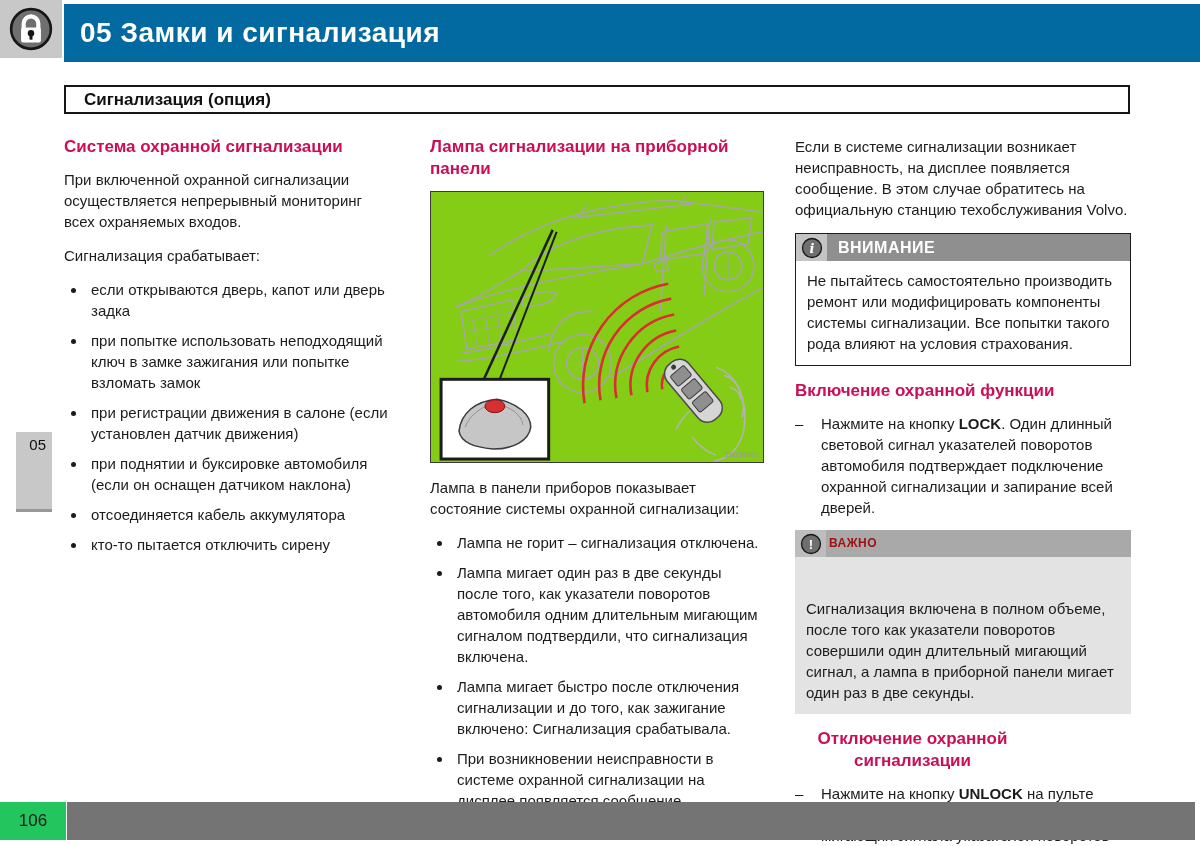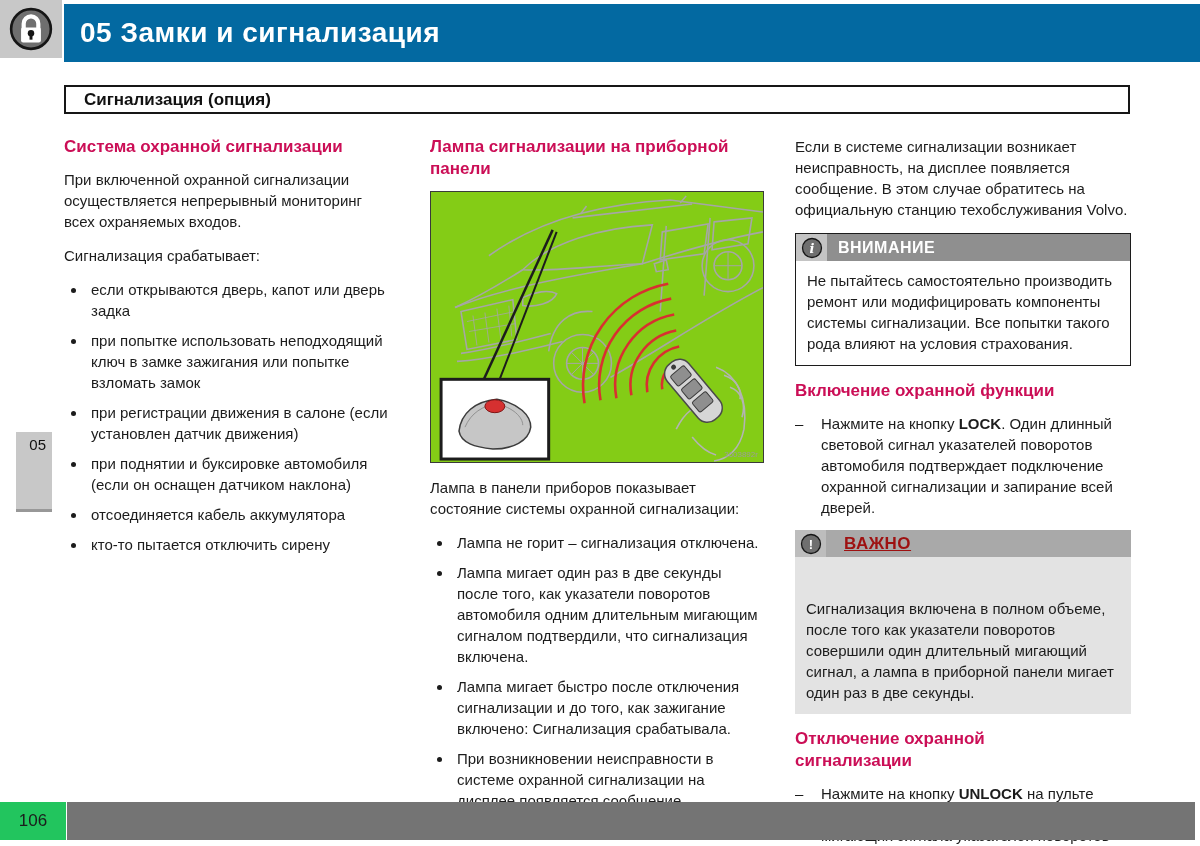--- a/index.html
+++ b/index.html
@@ -31,21 +31,21 @@
   }
   .section-box span { font-weight:bold; font-size:17px; color:#111; padding-left:18px; }
 
   
   .col { position:absolute; top:136px; font-size:15px; line-height:21px; color:#1c1c1c; }
   #col1 { left:64px;  width:330px; }
   #col2 { left:430px; width:334px; }
   #col3 { left:795px; width:336px; }
 
   h3.mag { color:#CB0E56; font-size:17px; line-height:22px; font-weight:bold; margin-bottom:11px; }
-  h3.narrow { max-width:235px; }
+  h3.narrow { max-width:235px;text-align:center; }
   .col p { margin-bottom:13px; }
 
   ul.dots { list-style:disc; padding-left:23px; margin:12px 0 0 0; }
   ul.dots li { margin-bottom:9px; padding-left:4px; }
 
   .dash-item { position:relative; padding-left:26px; margin-bottom:12px; }
   .dash-item::before { content:"\2013"; position:absolute; left:0; top:0; }
   .dash-item b { font-weight:bold; }
 
   
@@ -57,21 +57,21 @@
   
   .note-box { border:1px solid #1c1c1c; margin:1px 0 14px 0; }
   .note-head { height:27px; background:#8f8f8f; display:flex; align-items:stretch; }
   .note-head .ic { width:31px; background:#c4c4c4; display:flex; align-items:center; justify-content:center; }
   .note-head .lbl { color:#ffffff; font-weight:bold; font-size:16px; display:flex; align-items:center; padding-left:11px; letter-spacing:0.5px; }
   .note-body { padding:9px 10px 11px 11px; background:#fff; }
 
   .imp-box { background:#e3e3e3; margin:1px 0 14px 0; }
   .imp-head { height:27px; background:#a9a9a9; display:flex; align-items:stretch; }
   .imp-head .ic { width:31px; background:#bdbdbd; display:flex; align-items:center; justify-content:center; }
-  .imp-head .lbl { color:#9E1111; font-weight:bold; font-size:17px; display:flex; align-items:center; padding-left:18px; letter-spacing:0.5px;text-decoration:underline; }
+  .imp-head .lbl { color:#9E1111; font-weight:bold; font-size:12px; display:flex; align-items:center; padding-left:3px; letter-spacing:0.5px; }
   .imp-body { padding:9px 10px 11px 11px;margin-top:32px; }
 
   
   .side-tab {
     position:absolute; left:16px; top:432px; width:36px; height:80px;
     background:#c8c8c8; border-bottom:3px solid #989898;
     text-align:right; font-size:15px; color:#111; padding:4px 6px 0 0;
   }
   .pageno-box {
     position:absolute; left:0; top:802px; width:66px; height:38px;

